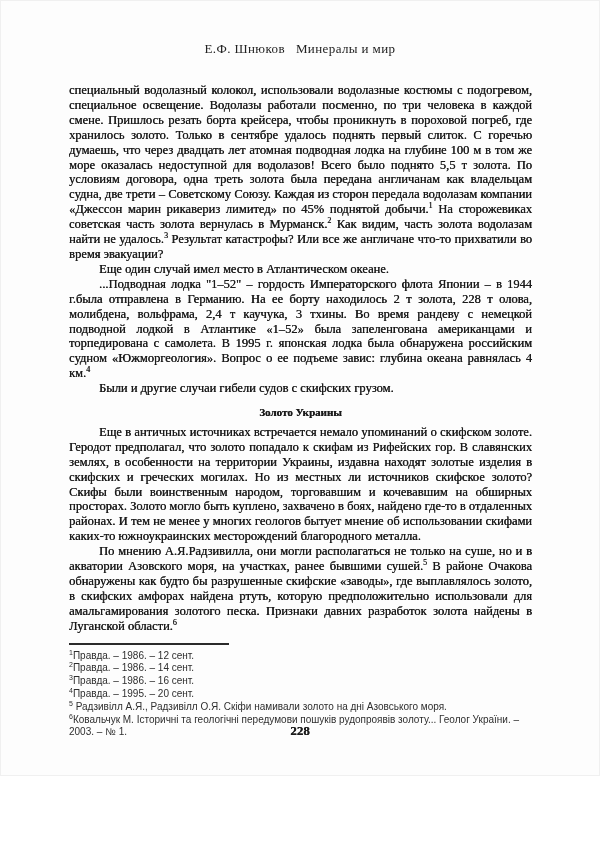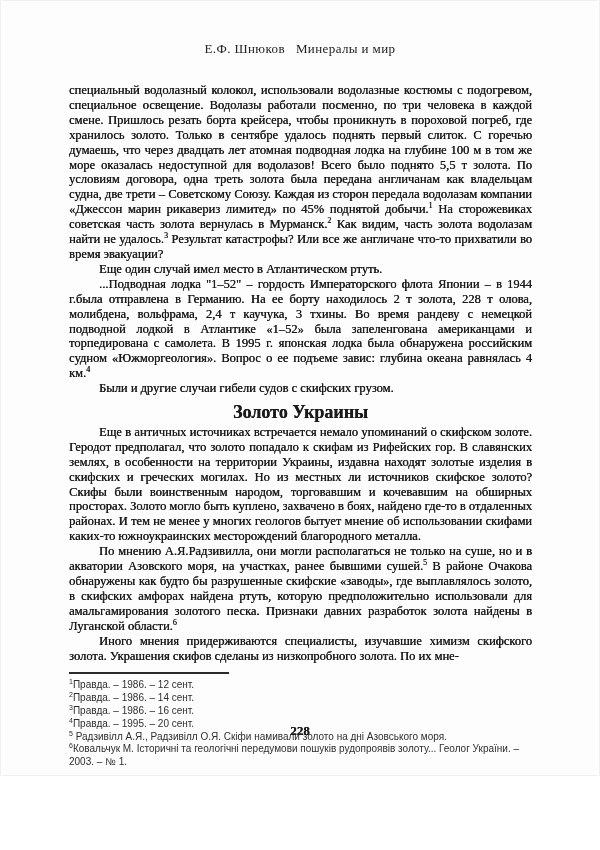--- a/index.html
+++ b/index.html
@@ -39,21 +39,21 @@
   .para.indent {
     text-indent: 30px;
   }
   sup {
     font-size: 8px;
     line-height: 0;
     vertical-align: super;
   }
   .section-heading {
     text-align: center;
-    font-size: 18px;
+    font-size: 11px;
     font-weight: bold;
     margin: 9px 0 5px 0;
     text-indent: 0;
   }
   .footnote-divider {
     width: 160px;
     height: 0;
     border-top: 2px solid #2a2a2a;
     margin: 9px 0 5px 68px;
   }
@@ -84,27 +84,26 @@
   }
 </style>
 </head>
 <body>
 
 <div class="page">
   <div class="running-header">Е.Ф. Шнюков   Минералы и мир</div>
 
   <div class="text-block">
       <p class="para">специальный водолазный колокол, использовали водолазные костюмы с подогревом, специальное освещение. Водолазы работали посменно, по три человека в каждой смене. Пришлось резать борта крейсера, чтобы проникнуть в пороховой погреб, где хранилось золото. Только в сентябре удалось поднять первый слиток. С горечью думаешь, что через двадцать лет атомная подводная лодка на глубине 100 м в том же море оказалась недоступной для водолазов! Всего было поднято 5,5 т золота. По условиям договора, одна треть золота была передана англичанам как владельцам судна, две трети – Советскому Союзу. Каждая из сторон передала водолазам компании «Джессон марин рикавериз лимитед» по 45% поднятой добычи.<sup>1</sup> На сторожевиках советская часть золота вернулась в Мурманск.<sup>2</sup> Как видим, часть золота водолазам найти не удалось.<sup>3</sup> Результат катастрофы? Или все же англичане что-то прихватили во время эвакуации?</p>
-      <p class="para indent">Еще один случай имел место в Атлантическом ртуть.</p>
+      <p class="para indent">Еще один случай имел место в Атлантическом океане.</p>
       <p class="para indent">...Подводная лодка "1–52" – гордость Императорского флота Японии – в 1944 г.была отправлена в Германию. На ее борту находилось 2 т золота, 228 т олова, молибдена, вольфрама, 2,4 т каучука, 3 тхины. Во время рандеву с немецкой подводной лодкой в Атлантике «1–52» была запеленгована американцами и торпедирована с самолета. В 1995 г. японская лодка была обнаружена российским судном «Южморгеология». Вопрос о ее подъеме завис: глубина океана равнялась 4 км.<sup>4</sup></p>
       <p class="para indent">Были и другие случаи гибели судов с скифских грузом.</p>
       <h2 class="section-heading">Золото Украины</h2>
       <p class="para indent">Еще в античных источниках встречается немало упоминаний о скифском золоте. Геродот предполагал, что золото попадало к скифам из Рифейских гор. В славянских землях, в особенности на территории Украины, издавна находят золотые изделия в скифских и греческих могилах. Но из местных ли источников скифское золото? Скифы были воинственным народом, торговавшим и кочевавшим на обширных просторах. Золото могло быть куплено, захвачено в боях, найдено где-то в отдаленных районах. И тем не менее у многих геологов бытует мнение об использовании скифами каких-то южноукраинских месторождений благородного металла.</p>
       <p class="para indent">По мнению А.Я.Радзивилла, они могли располагаться не только на суше, но и в акватории Азовского моря, на участках, ранее бывшими сушей.<sup>5</sup> В районе Очакова обнаружены как будто бы разрушенные скифские «заводы», где выплавлялось золото, в скифских амфорах найдена ртуть, которую предположительно использовали для амальгамирования золотого песка. Признаки давних разработок золота найдены в Луганской области.<sup>6</sup></p>
-      <p class="para indent">Иного мнения придерживаются специалисты, изучавшие химизм скифского золота. Украшения скифов сделаны из низкопробного золота. По их мне-</p>
     </div>
 
   <div class="footnote-divider"></div>
 
   <div class="footnotes">
       <div class="footnote"><sup>1</sup>Правда. – 1986. – 12 сент.</div>
       <div class="footnote"><sup>2</sup>Правда. – 1986. – 14 сент.</div>
       <div class="footnote"><sup>3</sup>Правда. – 1986. – 16 сент.</div>
       <div class="footnote"><sup>4</sup>Правда. – 1995. – 20 сент.</div>
       <div class="footnote"><sup>5</sup> Радзивілл А.Я., Радзивілл О.Я. Скіфи намивали золото на дні Азовського моря.</div>

